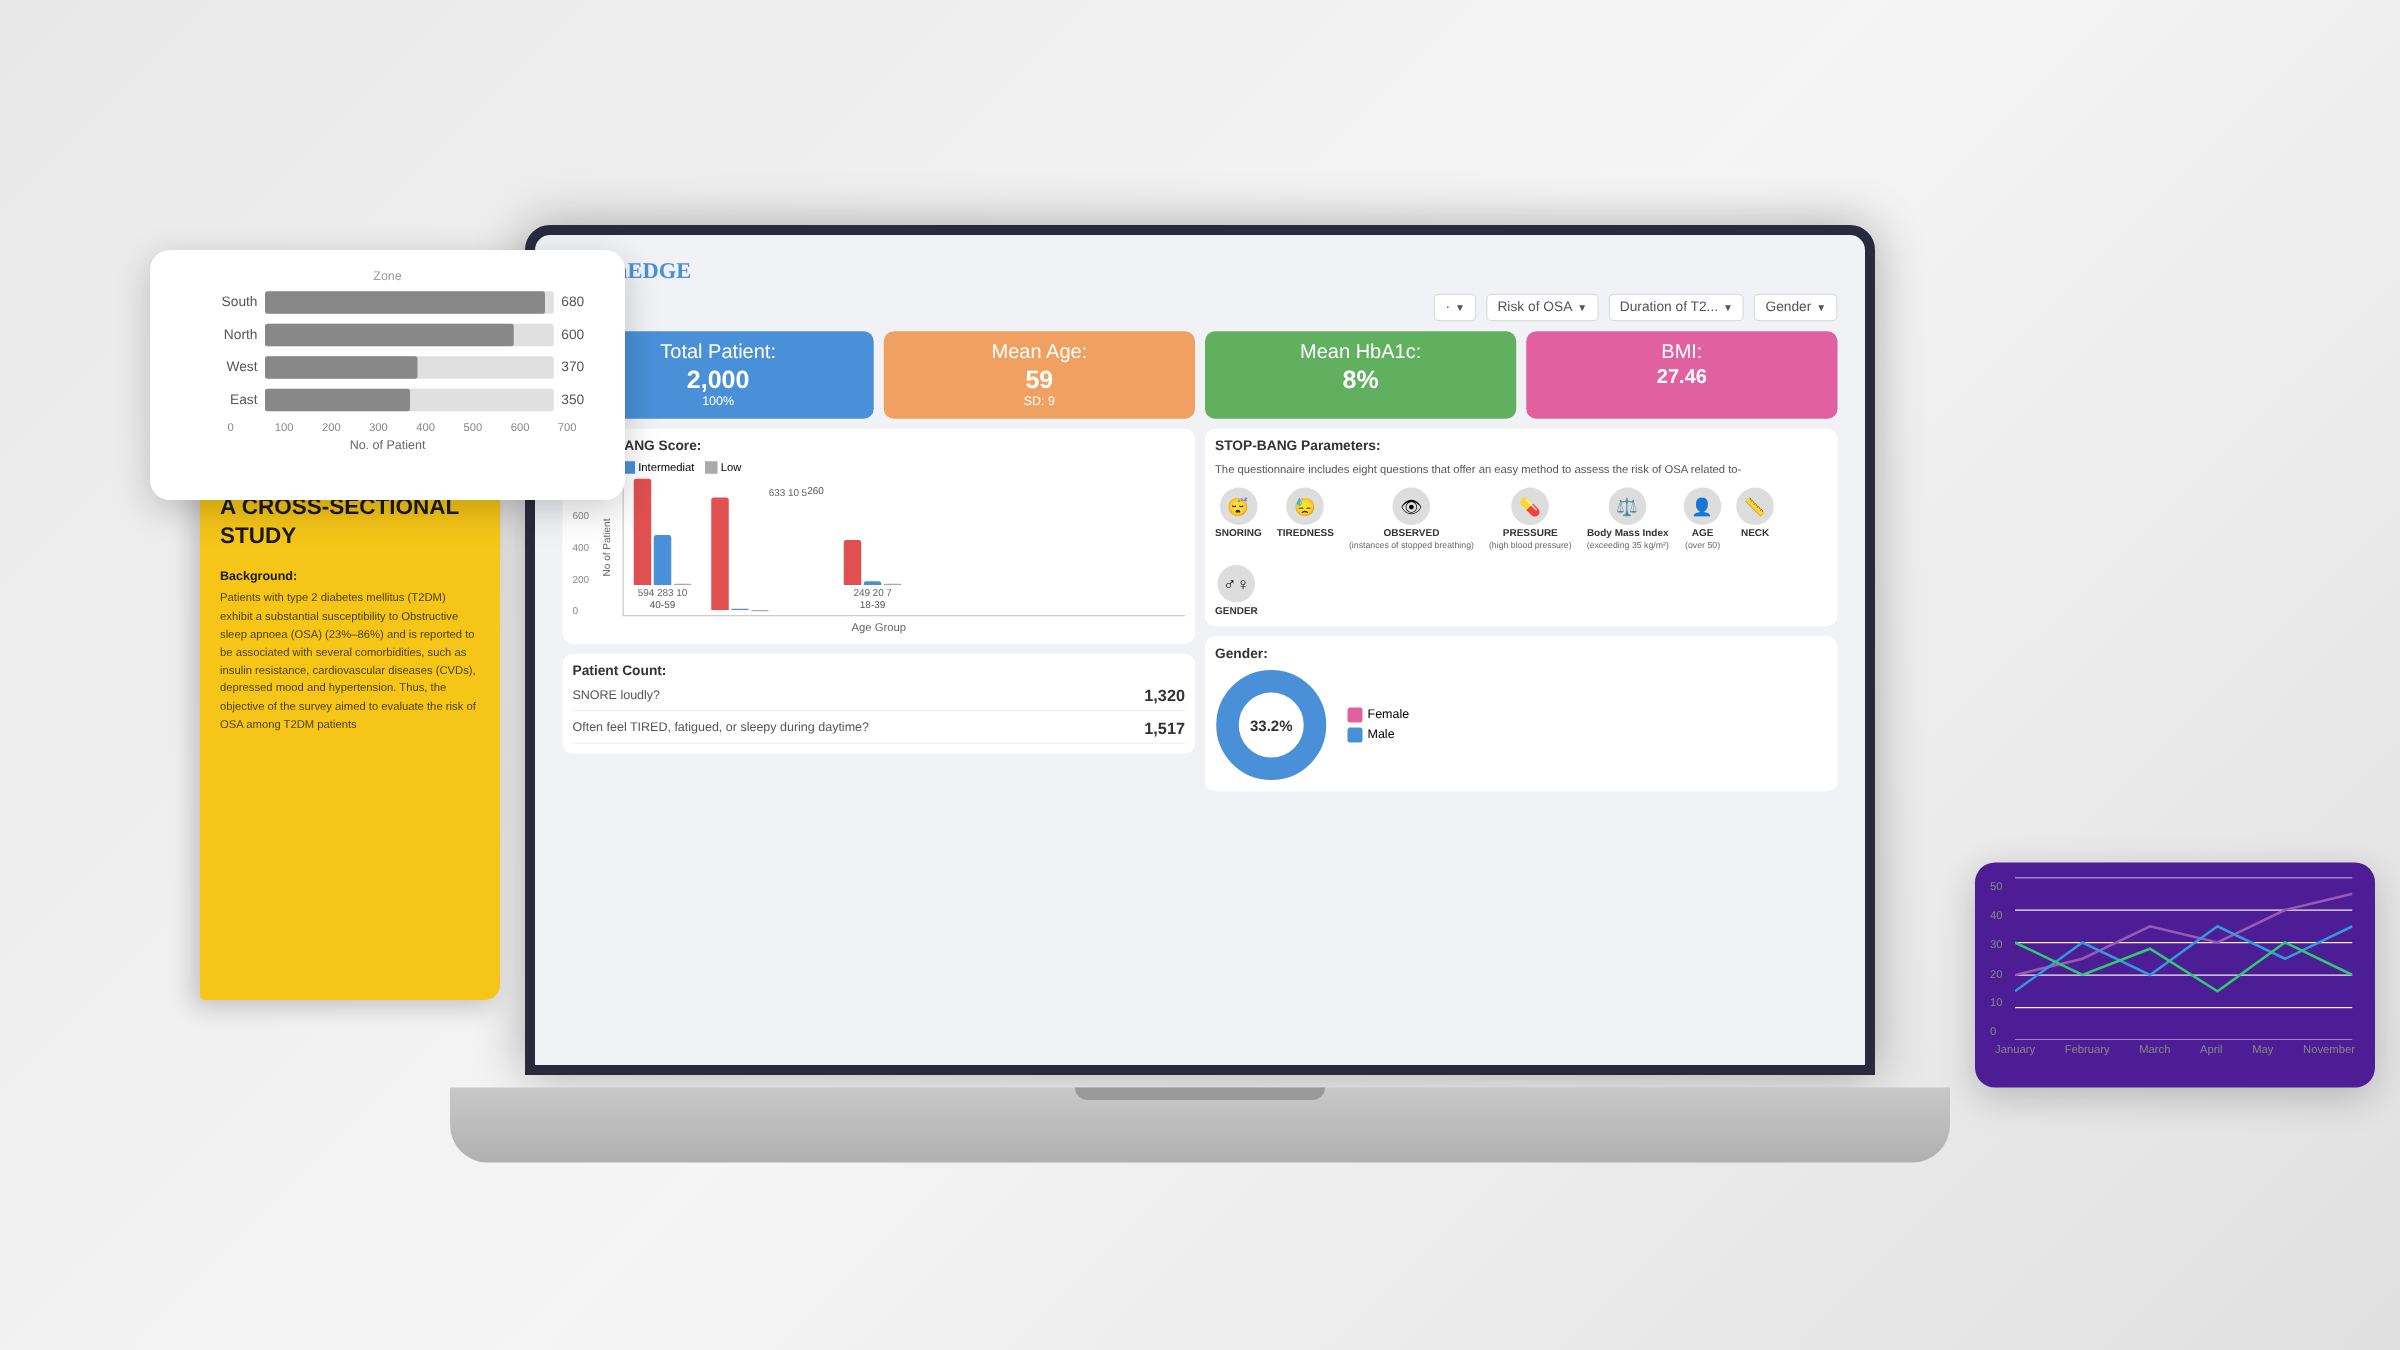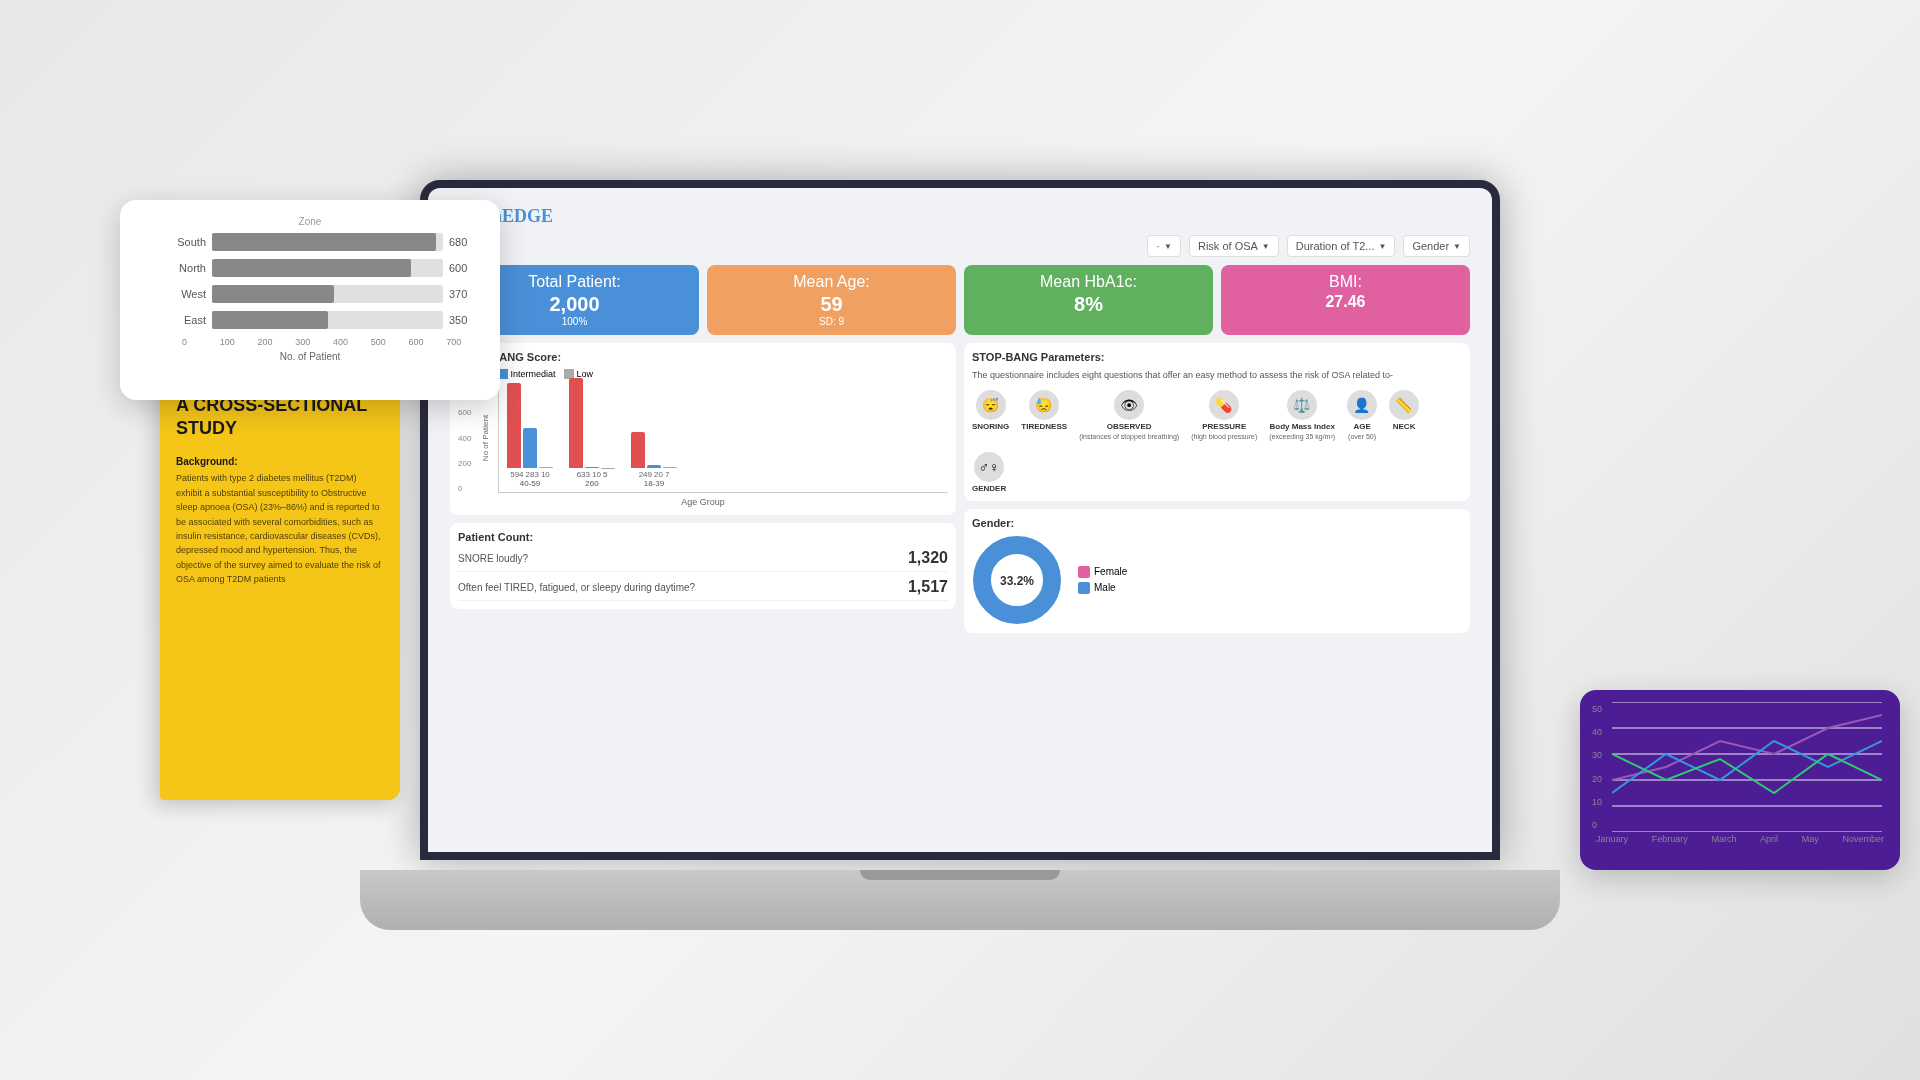--- a/index.html
+++ b/index.html
@@ -222,21 +222,21 @@
       padding-bottom: 4px;
     }
 
     .patient-question {
       font-size: 10px;
       color: #555;
       flex: 1;
     }
 
     .patient-count {
-      font-size: 16px;
+      font-size: 13px;
       font-weight: bold;
       color: #333;
     }
 
     
     .params-text {
       font-size: 9px;
       color: #555;
       line-height: 1.4;
       margin-bottom: 8px;
@@ -546,21 +546,21 @@
                       <div style="width:14px; height:1%; background:#aaa; border-radius:2px 2px 0 0;"></div>
                     </div>
                     <div style="display:flex; gap:2px; font-size:8px; color:#666; margin-top:2px;">
                       <span>594</span>
                       <span>283</span>
                       <span>10</span>
                     </div>
                     <div style="font-size:8px; color:#555;">40-59</div>
                   </div>
 
-                  <div style="display:flex; flex-direction:column; align-items:center;">
+                  <div style="display:flex; flex-direction:row; ">
                     <div style="display:flex; gap:2px; align-items:flex-end; height:100px;">
                       <div style="width:14px; height:90%; background:#e05050; border-radius:2px 2px 0 0;"></div>
                       <div style="width:14px; height:1%; background:#4a90d9; border-radius:2px 2px 0 0;"></div>
                       <div style="width:14px; height:0.5%; background:#aaa; border-radius:2px 2px 0 0;"></div>
                     </div>
                     <div style="display:flex; gap:2px; font-size:8px; color:#666; margin-top:2px;">
                       <span>633</span>
                       <span>10</span>
                       <span>5</span>
                     </div>

